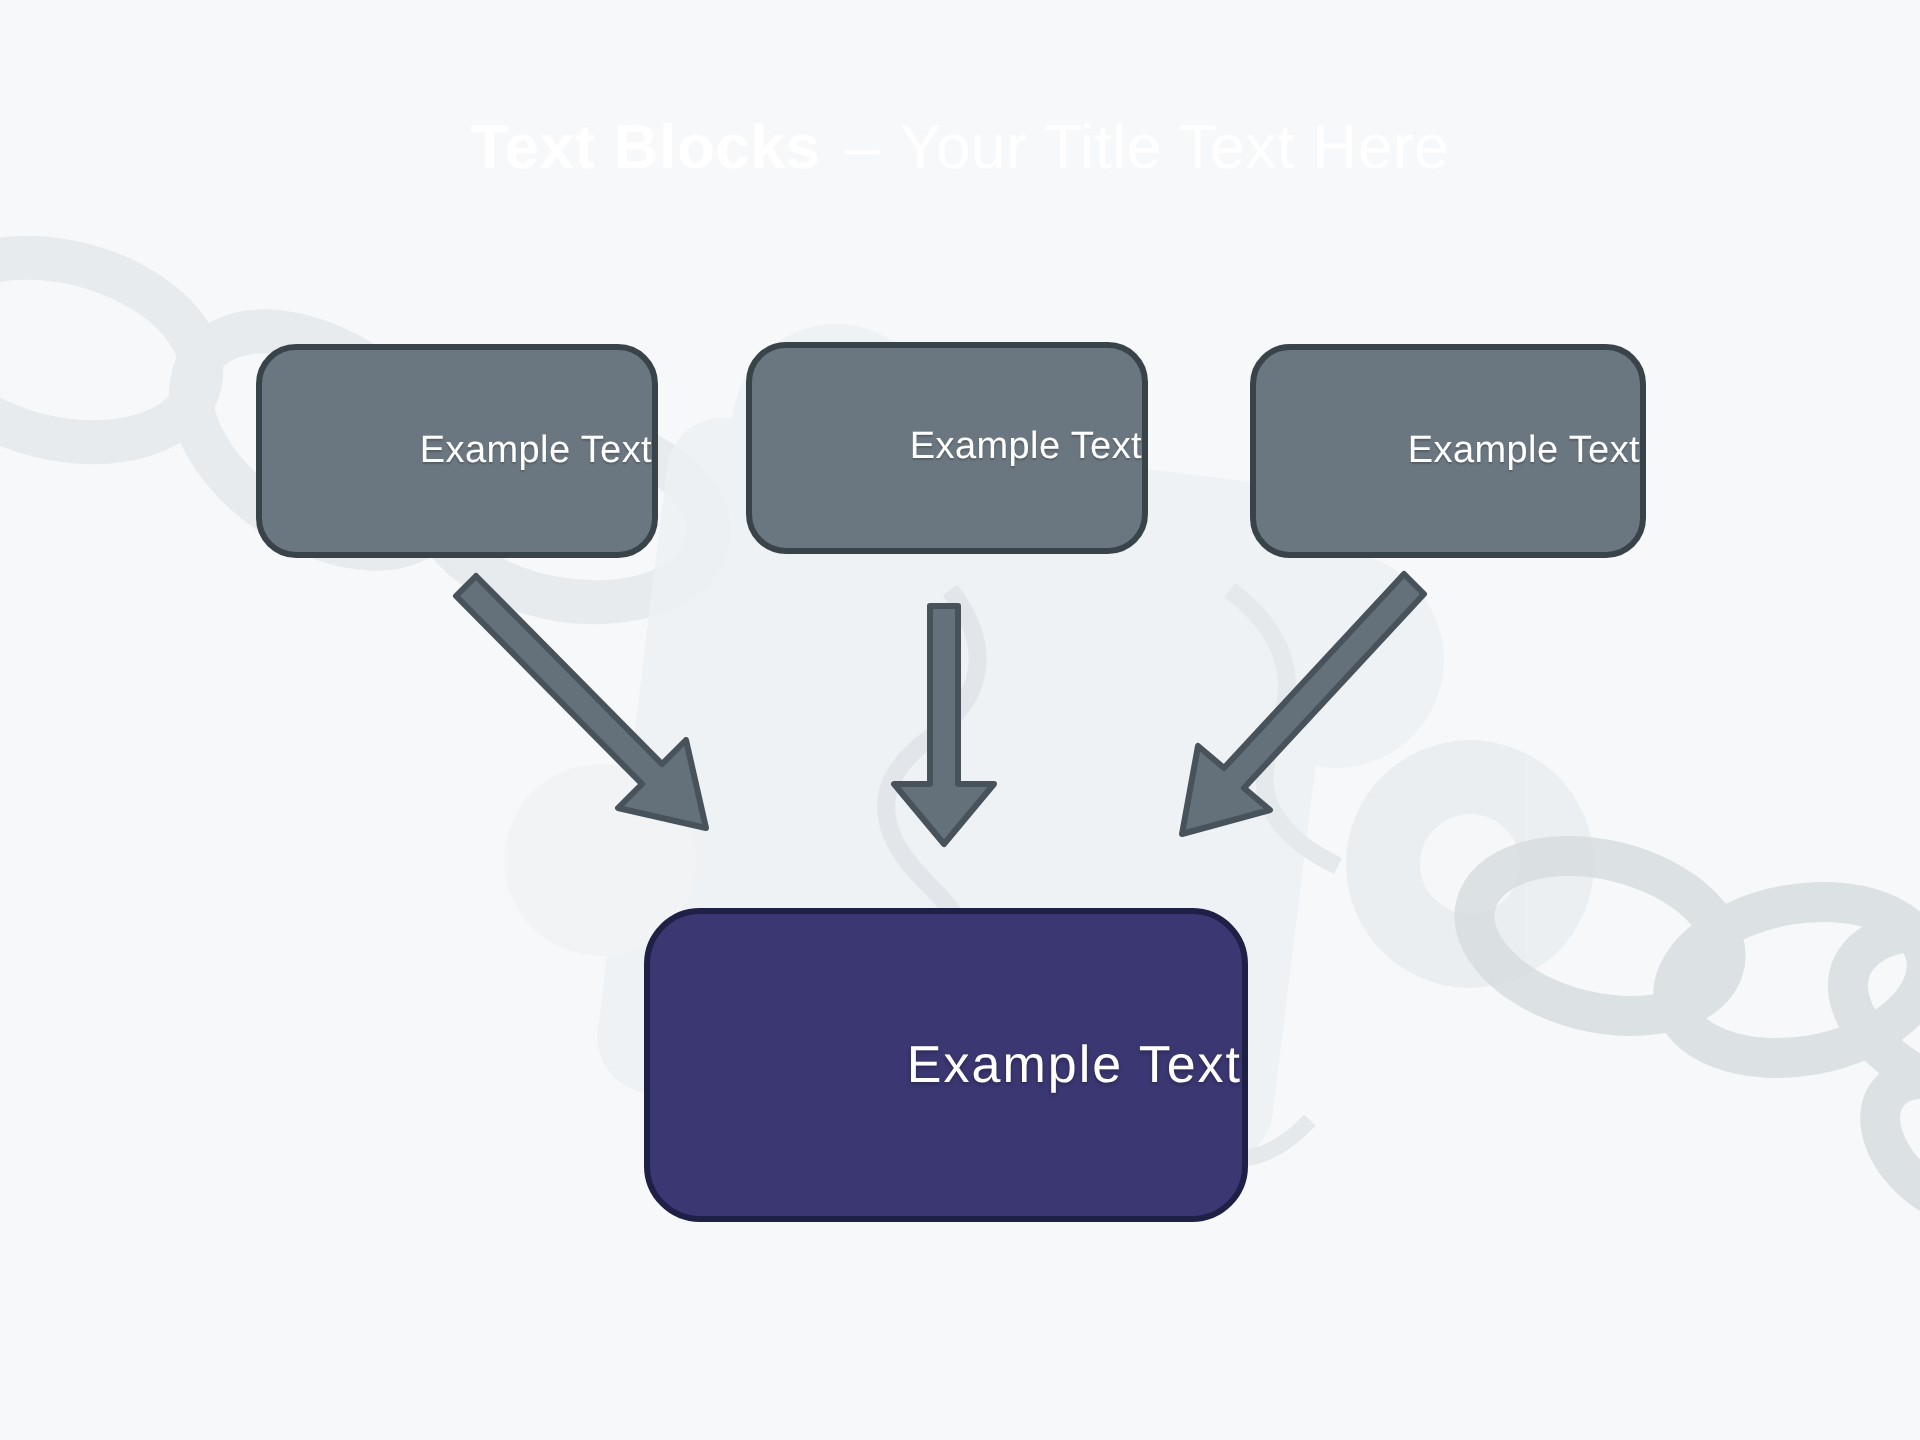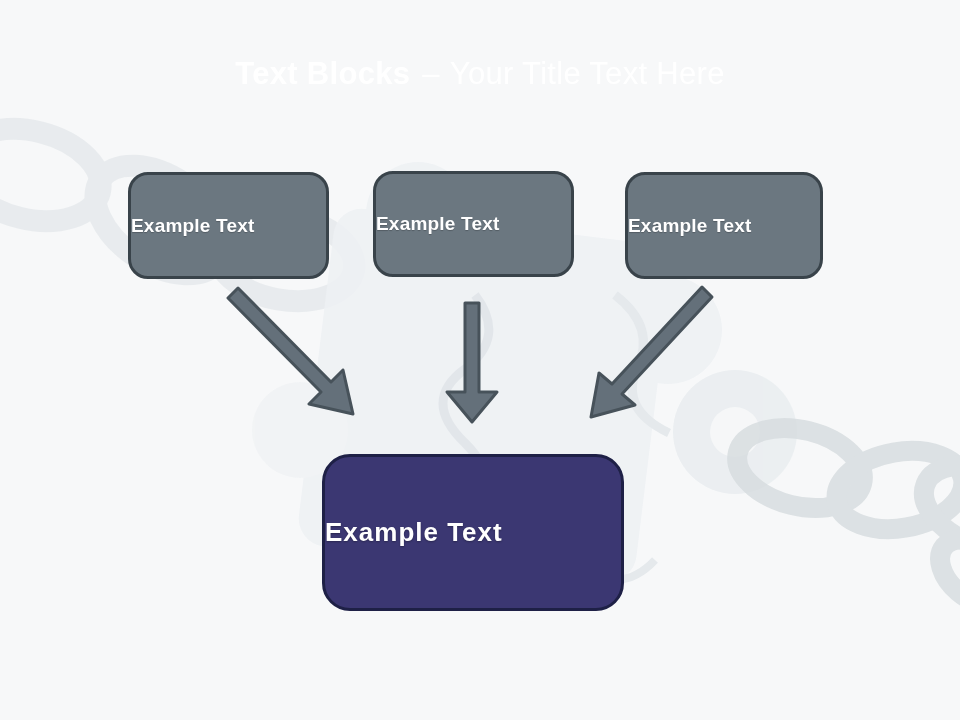--- a/index.html
+++ b/index.html
@@ -31,28 +31,27 @@
     position: absolute; left: 0; top: 52px; width: 960px;
     text-align: center; color: var(--title-text, #ffffff);
     font-size: 31px; line-height: 44px; letter-spacing: 0.3px;
     white-space: nowrap;
   }
   .slide-title .t-bold { font-weight: 700; }
   .slide-title .t-sep { font-weight: 500; margin: 0 10px 0 12px; }
   .slide-title .t-reg { font-weight: 400; }
   .tbox {
     position: absolute; box-sizing: border-box;
-    display: flex; align-items: center; justify-content: flex-start;
+    display: flex; align-items: center; justify-content: flex-end;
     background: var(--box-fill, #6b7780);
     border: 3px solid var(--box-border, #39434a);
     border-radius: 20px;
     color: var(--box-text, #ffffff);
     font-size: 19px; letter-spacing: 0.2px;
     text-shadow: 0 1px 1px rgba(0,0,0,0.22);
-    font-weight: bold;
   }
   .tbox-1 { left: 128px; top: 172px; width: 201px; height: 107px; }
   .tbox-2 { left: 373px; top: 171px; width: 201px; height: 106px; }
   .tbox-3 { left: 625px; top: 172px; width: 198px; height: 107px; }
   .tbox-target {
     left: 322px; top: 454px; width: 302px; height: 157px;
     background: var(--accent-fill, #3b3772);
     border: 3px solid var(--accent-border, #1e2046);
     border-radius: 28px;
     color: var(--accent-text, #ffffff);

